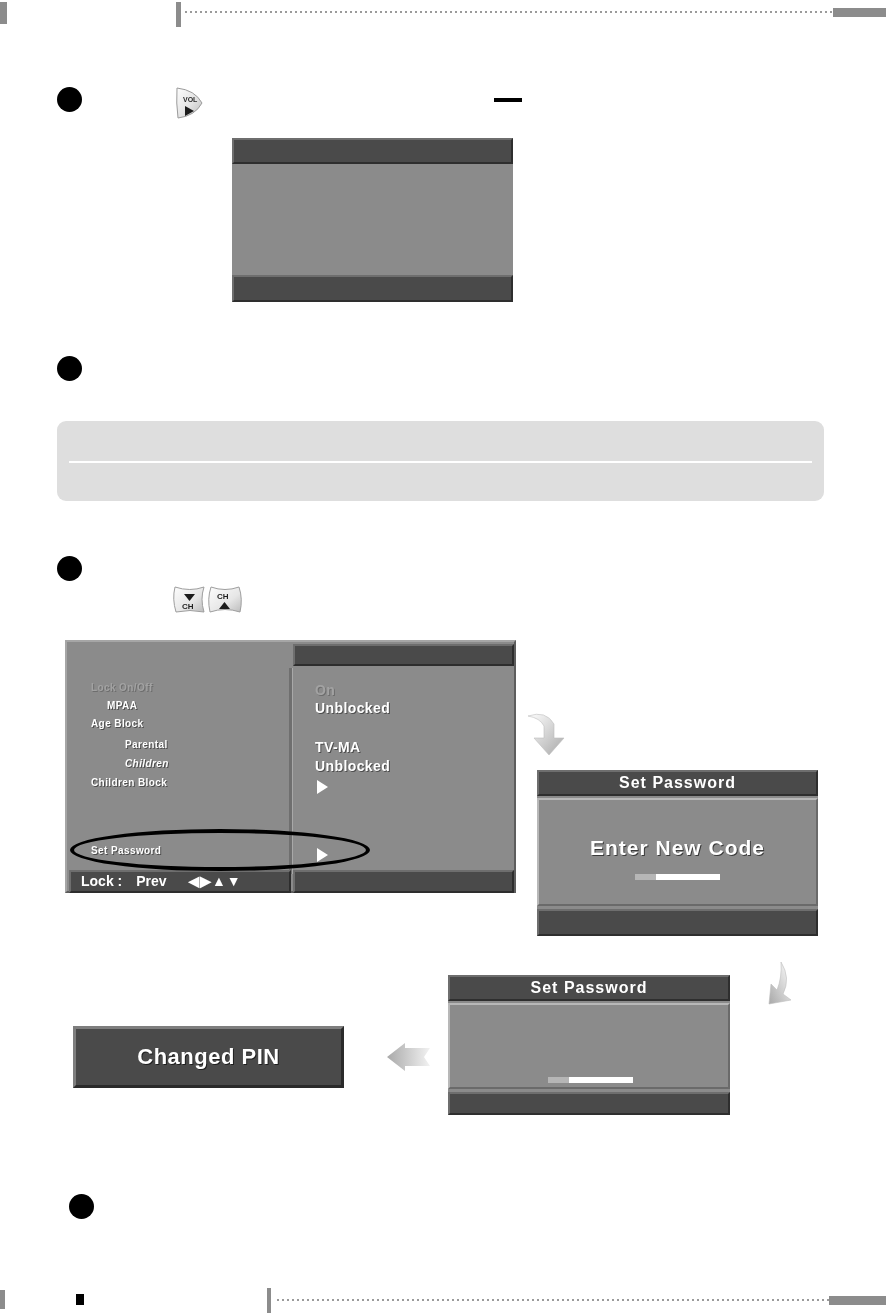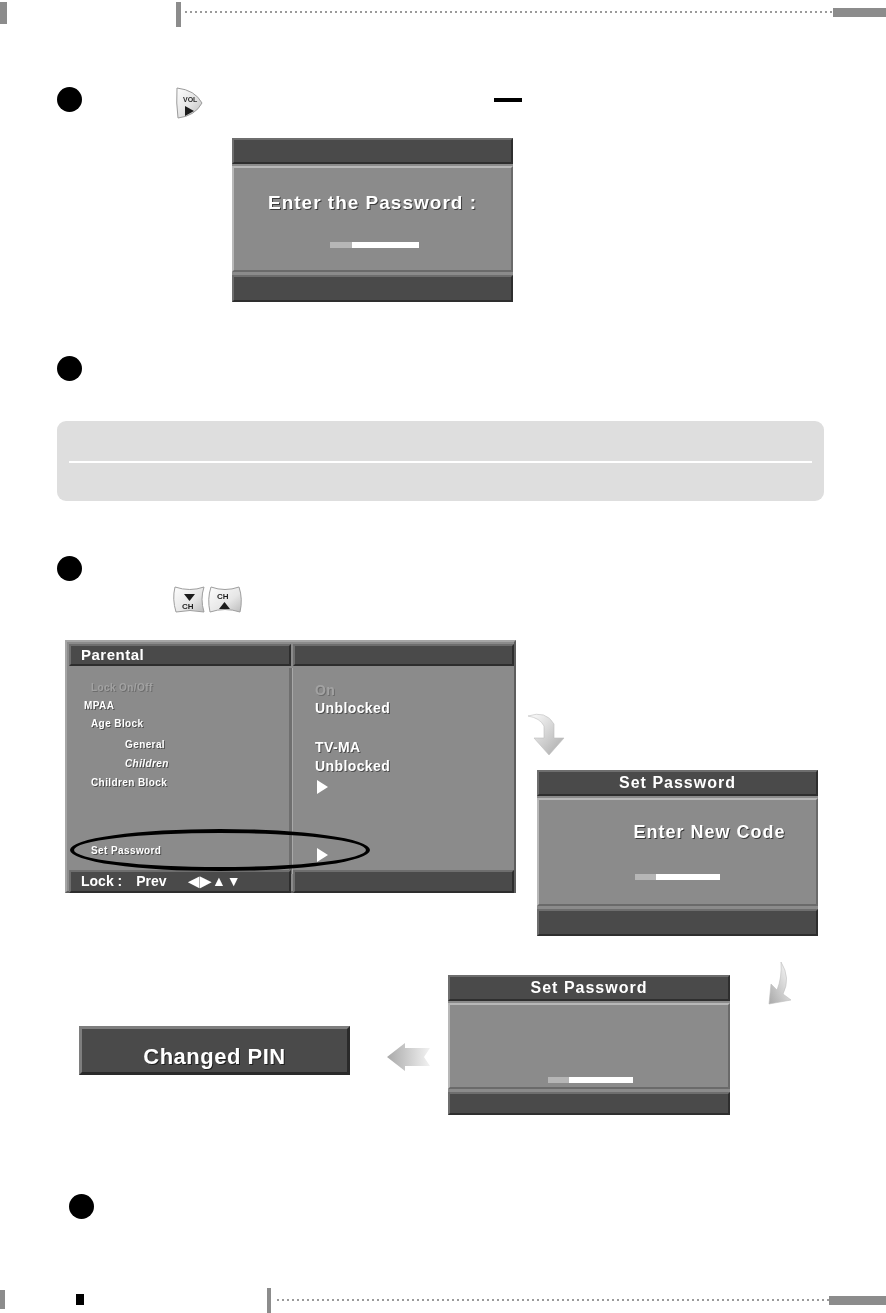--- a/index.html
+++ b/index.html
@@ -254,22 +254,22 @@
     width: 300px; height: 42px;
     border: 4px solid #000000;
     border-radius: 50%;
     box-sizing: border-box;
     background: transparent;
   }
 
   
   .pin-banner {
     position: absolute;
-    left: 79px; top: 1026px;
-    width: 271px; height: 49px;
+    left: 73px; top: 1026px;
+    width: 271px; height: 62px;
     background: #4a4a4a;
     border-top: 3px solid #7e7e7e;
     border-left: 3px solid #7e7e7e;
     border-bottom: 3px solid #2a2a2a;
     border-right: 3px solid #2a2a2a;
     box-sizing: border-box;
   }
   .pin-banner-text {
     position: absolute;
     width: 100%;
@@ -322,24 +322,20 @@
     <path d="M8 4 Q7 19 9 34 Q26 32 33 19 Q26 6 8 4 Z" fill="url(#volGrad)" stroke="#9b9b9b" stroke-width="1"></path>
     <text x="14" y="18" font-family="'Liberation Sans',sans-serif" font-size="7" fill="#2b2b2b" font-weight="bold">VOL</text>
     <polygon points="16,22 16,32 25,27" fill="#1c1c1c"></polygon>
   </svg>
 </div>
 
 <div class="top-dash"></div>
 
 <div class="osd" style="left:232px; top:138px; width:281px; height:164px;">
   <div class="osd-titlebar" style="position:absolute; left:0; top:0; width:281px; height:26px; font-size:14px; line-height:22px;"></div>
-  <div class="osd-body" style="position:absolute; left:0; top:28px; width:281px; height:106px;">
-    <div class="osd-message" style="top:24px; font-size:19px;">Enter the Password :</div>
-    <div class="code-dashes" style="left:96px; top:74px; width:89px;"></div>
-  </div>
   <div class="osd-footerbar" style="position:absolute; left:0; top:137px; width:281px; height:27px;"></div>
 </div>
 
 <div class="bullet" style="left:57px; top:356px;"></div>
 
 <div class="note-box">
   <span></span>
 </div>
 <div class="note-rule"></div>
 
@@ -370,33 +366,32 @@
       </linearGradient>
     </defs>
     <path d="M6 4 Q2 16 5 29 Q20 24 35 29 Q38 16 34 4 Q20 9 6 4 Z" fill="url(#chuGrad)" stroke="#9e9e9e" stroke-width="1"></path>
     <text x="12" y="16" font-family="'Liberation Sans',sans-serif" font-size="8" fill="#1f1f1f" font-weight="bold">CH</text>
     <polygon points="14,26 25,26 19.5,19" fill="#1c1c1c"></polygon>
   </svg>
 </div>
 
 <div class="pmenu">
 
-  <div class="pmenu-title">Parental</div>
   <div class="pmenu-title-right"></div>
   <div class="pmenu-divider"></div>
 
   <div class="pm-label dim" style="left:24px; top:40px;">Lock On/Off</div>
   <div class="pm-value dim" style="left:248px; top:40px;">On</div>
 
-  <div class="pm-label" style="left:17px; top:58px;text-align:right;">MPAA</div>
+  <div class="pm-label" style="left:40px; top:58px;text-align:right;">MPAA</div>
   <div class="pm-value" style="left:248px; top:58px;">Unblocked</div>
 
   <div class="pm-label" style="left:24px; top:76px;">Age Block</div>
 
-  <div class="pm-label" style="left:58px; top:97px;">General</div>
+  <div class="pm-label" style="left:58px; top:97px;">Parental</div>
   <div class="pm-value" style="left:248px; top:97px;">TV-MA</div>
 
   <div class="pm-label" style="left:58px; top:116px;font-style:italic;">Children</div>
   <div class="pm-value" style="left:248px; top:116px;">Unblocked</div>
 
   <div class="pm-label" style="left:24px; top:135px;">Children Block</div>
   <div class="pm-arrow" style="left:250px; top:138px;"></div>
 
   <div class="pm-label" style="left:24px; top:203px;">Set Password</div>
   <div class="pm-arrow" style="left:250px; top:206px;"></div>
@@ -419,21 +414,21 @@
         <stop offset="100%" stop-color="#a8a8a8"></stop>
       </linearGradient>
     </defs>
     <path d="M4 8 Q22 2 30 16 L30 30 L40 30 L25 47 L10 30 L20 30 L20 18 Q16 10 4 8 Z" fill="url(#ca1)" stroke="#bdbdbd" stroke-width="0.6"></path>
   </svg>
 </div>
 
 <div class="osd" style="left:537px; top:770px; width:281px; height:166px;">
   <div class="osd-titlebar" style="position:absolute; left:0; top:0; width:281px; height:26px; font-size:16px; line-height:22px;">Set Password</div>
   <div class="osd-body" style="position:absolute; left:0; top:28px; width:281px; height:108px;">
-    <div class="osd-message" style="top:22px; font-size:18px;padding-left:32px;">Enter New Code</div>
+    <div class="osd-message" style="top:36px; font-size:21px;">Enter New Code</div>
     <div class="code-dashes" style="left:96px; top:74px; width:85px;"></div>
   </div>
   <div class="osd-footerbar" style="position:absolute; left:0; top:139px; width:281px; height:27px;"></div>
 </div>
 
 <div class="arrow-holder" style="left:749px; top:958px; width:52px; height:52px;">
   <svg width="52" height="52" viewBox="0 0 52 52">
     <defs>
       <linearGradient id="ca2" x1="1" y1="0" x2="0" y2="1">
         <stop offset="0%" stop-color="#ffffff"></stop>

